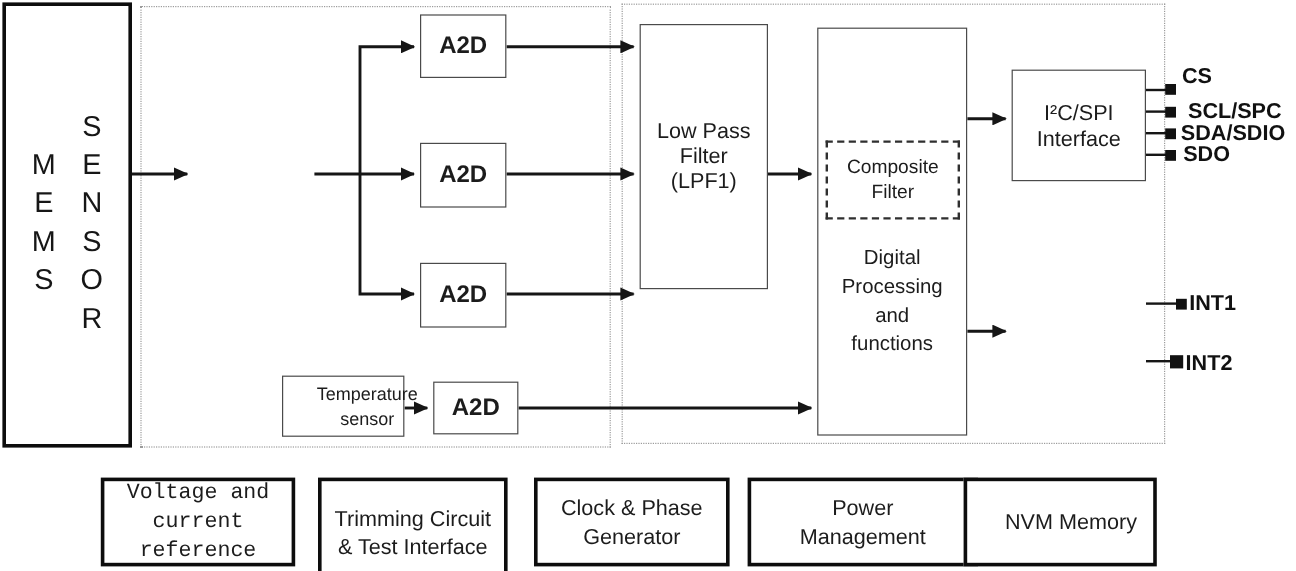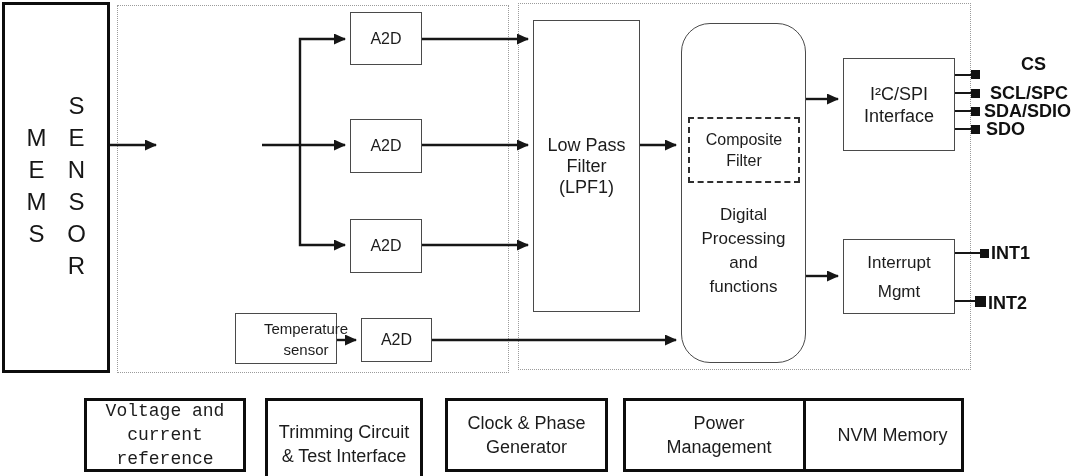--- a/index.html
+++ b/index.html
@@ -15,27 +15,27 @@
     white-space:pre-line;z-index:2;
   }
   .thin{border:1.5px solid #4a4a4a;}
   .thick{border:3px solid #0d0d0d;}
   .dashed{border:2px dashed #2f2f2f;background:transparent;}
   .mems-col{writing-mode:vertical-lr;text-orientation:upright;letter-spacing:5px;
     font-size:24px;color:#161616;}
   .mems-inner{display:flex;flex-direction:row;gap:12px;align-items:center;justify-content:center;}
   .f14{font-size:14px;line-height:21px;}
   .f15{font-size:15px;line-height:21px;}
-  .f16{font-size:16px;}
+  .f16{font-size:20px;font-weight:bold;}
   .f17{font-size:17px;line-height:24px;}
   .f18{font-size:18px;line-height:21px;}
   .lh22{line-height:22px;}
   .lh24{line-height:24px;}
   .lh29{line-height:29px;}
-  .digital{display:block;border-radius:29px;}
+  .digital{display:block;}
   .digital-text{position:absolute;left:0;right:0;top:179px;text-align:center;
     font-size:17px;line-height:24px;white-space:pre-line;}
   .composite{position:absolute;left:6px;top:93px;width:112px;height:66px;
     display:flex;align-items:center;justify-content:center;text-align:center;
     white-space:pre-line;font-size:16px;line-height:21px;box-sizing:border-box;}
   .pinlabel{position:absolute;font-weight:bold;font-size:18px;color:#111;
     transform:translateY(-50%);z-index:3;white-space:nowrap;}
 </style>
 </head>
 <body>
@@ -92,39 +92,37 @@
 
 
   <div class="box thin f16" style="left:350px;top:12px;width:72px;height:53px;">A2D</div>
   <div class="box thin f16" style="left:350px;top:119px;width:72px;height:54px;">A2D</div>
   <div class="box thin f16" style="left:350px;top:219px;width:72px;height:54px;">A2D</div>
 
   <div class="box thin f15" style="left:235px;top:313px;width:102px;height:51px;padding-left:40px;">Temperature
 sensor</div>
   <div class="box thin f16" style="left:361px;top:318px;width:71px;height:44px;">A2D</div>
 
-  <div class="box thin f18" style="left:533px;top:20px;width:107px;height:292px;">Low Pass
+  <div class="box thin f18" style="left:533px;top:20px;width:107px;height:221px;">Low Pass
 Filter
 (LPF1)</div>
 
   <div class="box thin digital" style="left:681px;top:23px;width:125px;height:340px;">
     <div class="composite dashed">Composite
 Filter</div>
     <div class="digital-text">Digital
 Processing
 and
 functions</div>
   </div>
 
   <div class="box thin f18 lh22" style="left:843px;top:58px;width:112px;height:93px;">I²C/SPI
 Interface</div>
-  <div class="box thin f17 lh29" style="left:843px;top:239px;width:112px;height:75px;">Interrupt
-Mgmt</div>
 
-  <div class="pinlabel" style="left:985px;top:64px;margin-left:36px;">CS</div>
+  <div class="pinlabel" style="left:985px;top:64px;">CS</div>
   <div class="pinlabel" style="left:990px;top:93px;">SCL/SPC</div>
   <div class="pinlabel" style="left:984px;top:111px;">SDA/SDIO</div>
   <div class="pinlabel" style="left:986px;top:129px;">SDO</div>
   <div class="pinlabel" style="left:991px;top:253px;">INT1</div>
   <div class="pinlabel" style="left:988px;top:303px;">INT2</div>
 
   <div class="box thick f18 lh24" style="left:84px;top:398px;width:162px;height:74px;font-family:Liberation Mono, monospace;">Voltage and
 current
 reference</div>
   <div class="box thick f18 lh24" style="left:265px;top:398px;width:158px;height:92px;">Trimming Circuit

